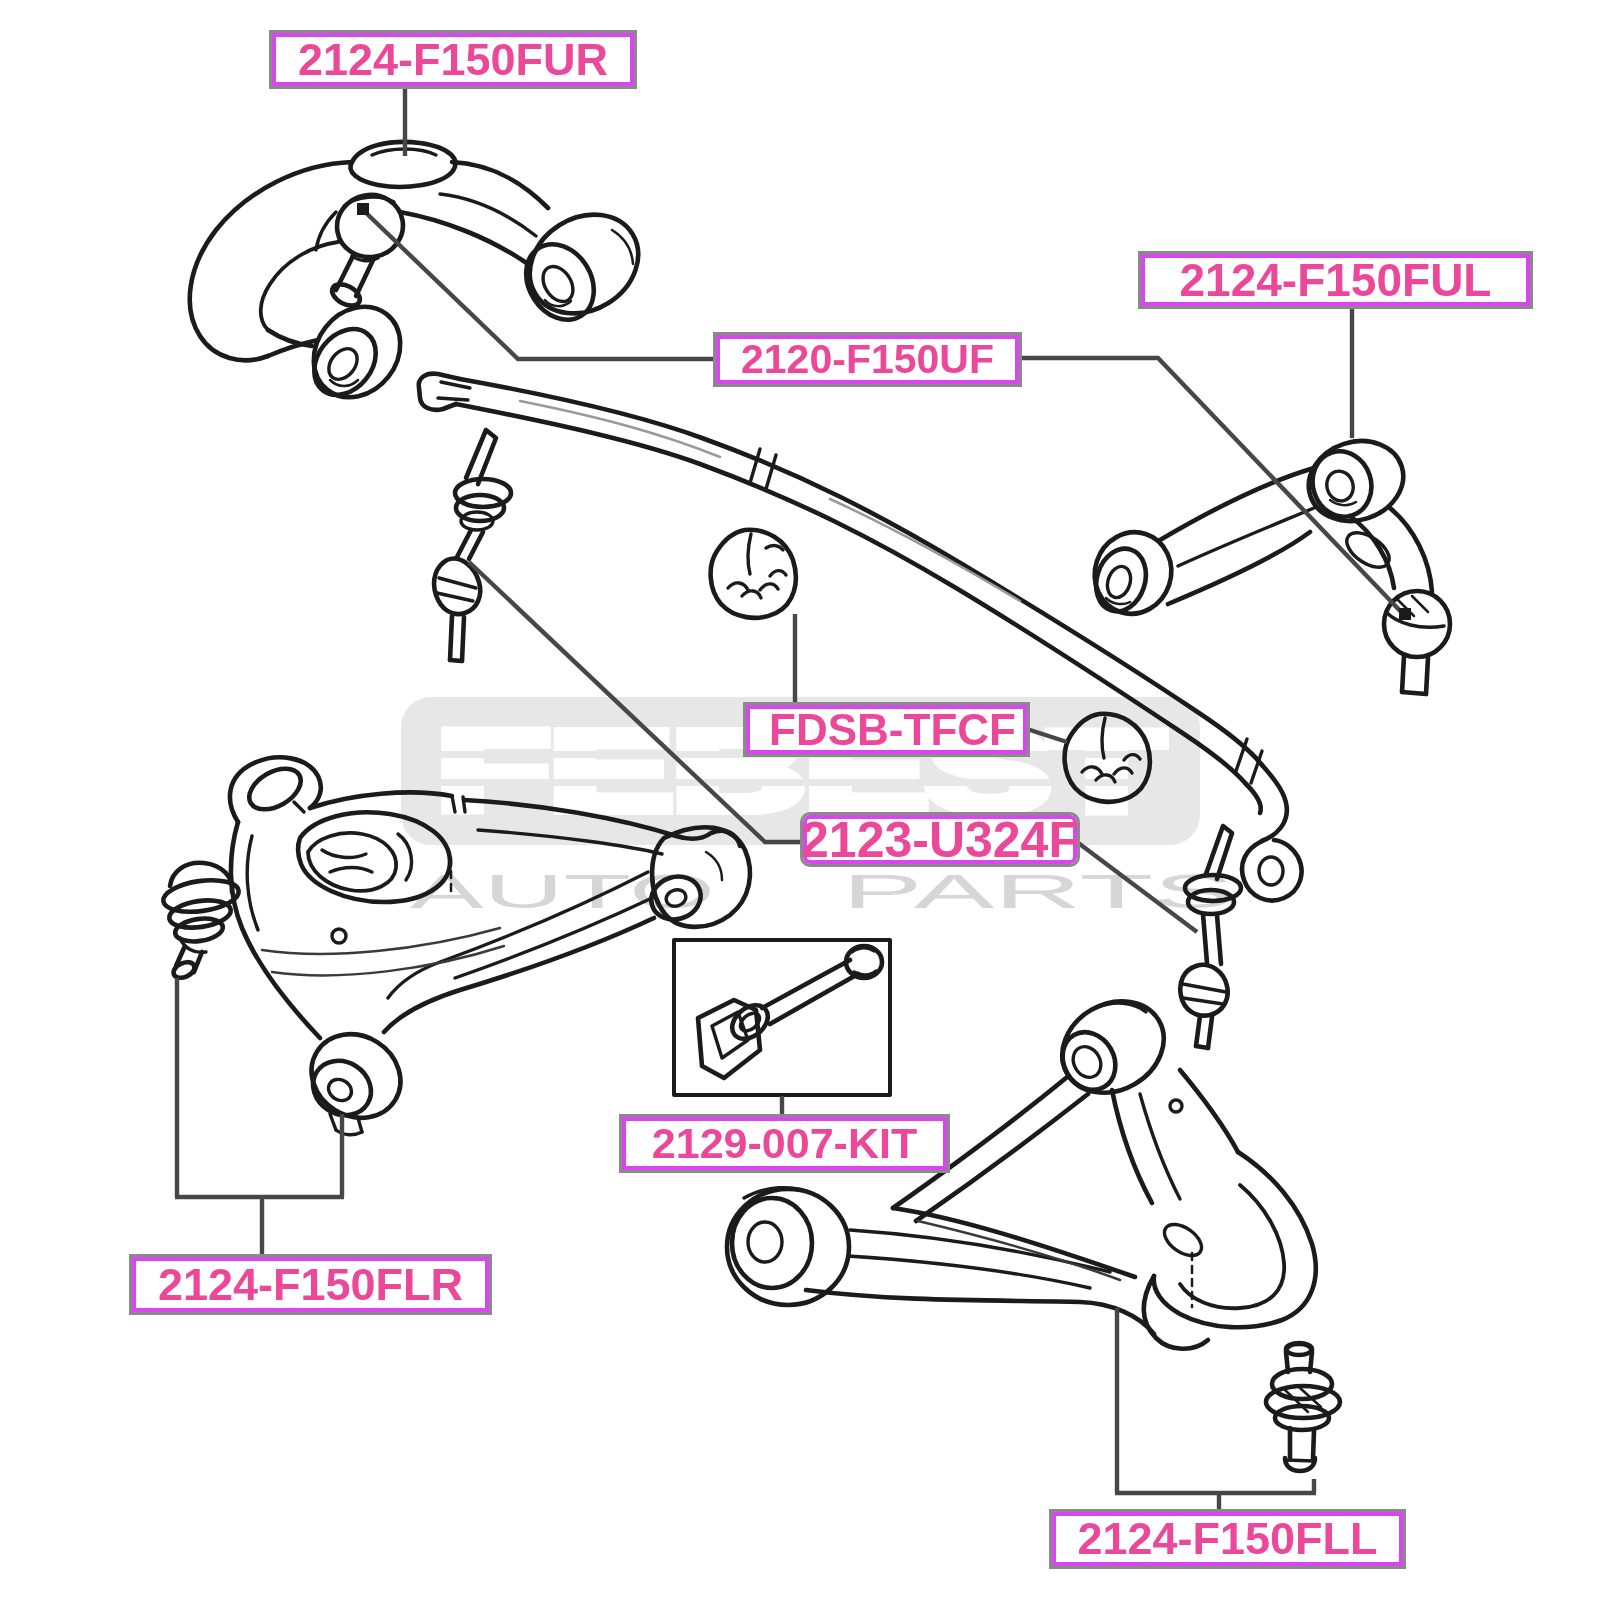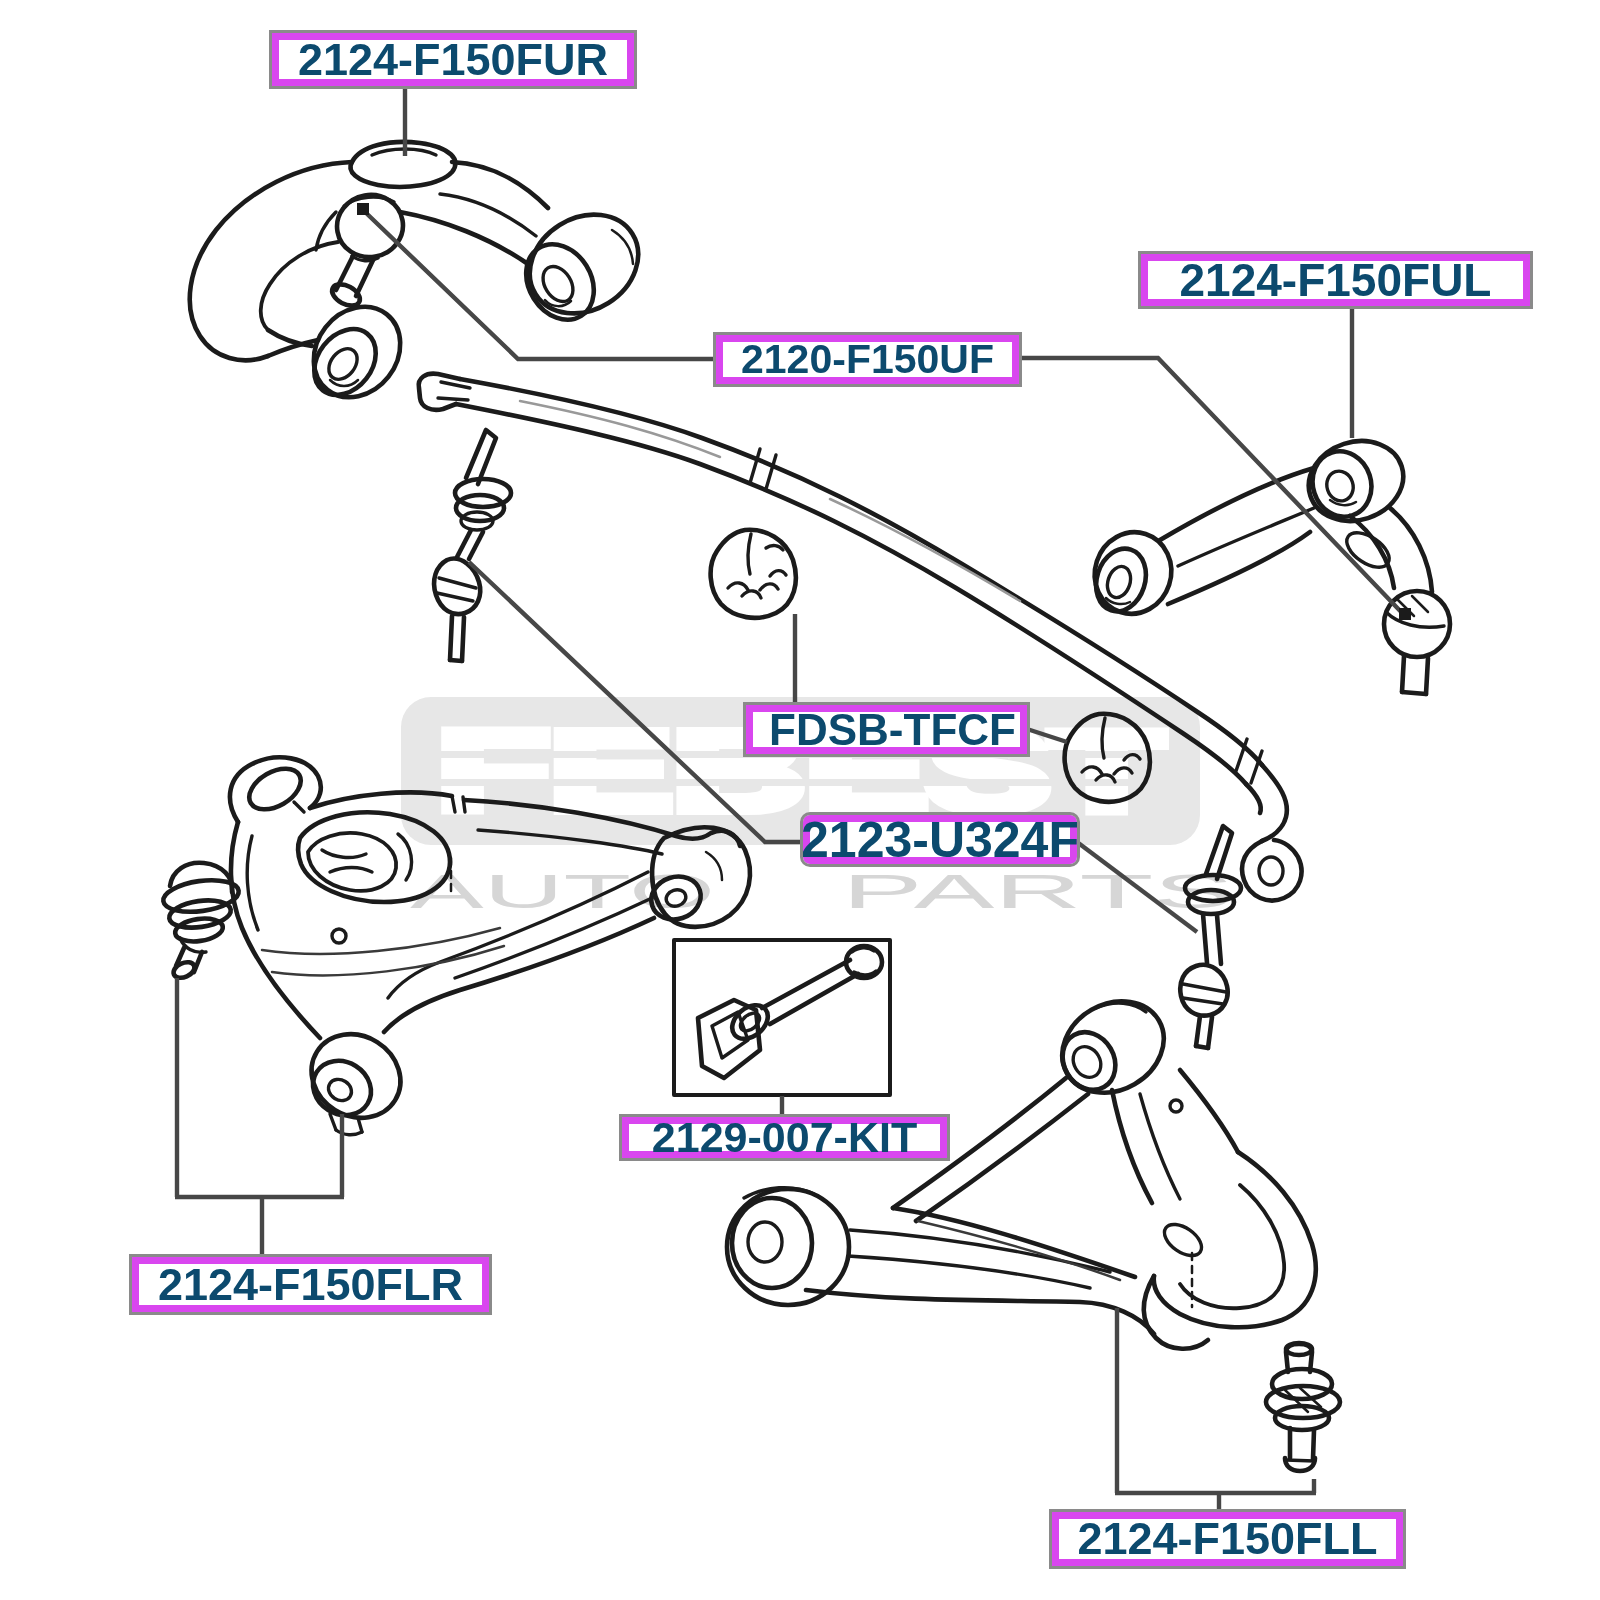--- a/index.html
+++ b/index.html
@@ -3,34 +3,34 @@
 <meta charset="utf-8">
 <style>
   html,body{margin:0;padding:0;background:#ffffff;}
   body{width:1600px;height:1600px;position:relative;overflow:hidden;
        font-family:"Liberation Sans",sans-serif;}
   #stage{position:absolute;left:0;top:0;width:1600px;height:1600px;}
   svg{position:absolute;left:0;top:0;}
   .plabel{
     position:absolute;
     background:#ffffff;
-    border:7px solid #d946ef;
+    border:4px solid #d946ef;
     outline:3px solid #8a8a8a;
     display:flex;align-items:center;justify-content:center;
-    font-weight:bold;color:#0c4a6e;
+    font-weight:bold;color:#ec4899;
     font-family:"Liberation Sans",sans-serif;
     white-space:nowrap;
     box-sizing:border-box;
   }
   .lb-fur {left:272px;top:33px;  width:362px;height:53px;font-size:45px;}
   .lb-ful {left:1141px;top:254px;width:389px;height:52px;font-size:46px;}
   .lb-uf  {left:716px;top:335px; width:303px;height:49px;font-size:41px;}
   .lb-fdsb{left:746px;top:705px; width:281px;height:49px;font-size:44px;padding-left:12px;}
   .lb-u324{left:803px;top:815px; width:274px;height:49px;font-size:50px;border-radius:7px;}
-  .lb-kit {left:622px;top:1117px;width:325px;height:41px;font-size:43px;}
+  .lb-kit {left:622px;top:1117px;width:325px;height:53px;font-size:43px;}
   .lb-flr {left:132px;top:1257px;width:357px;height:55px;font-size:45px;}
   .lb-fll {left:1013px;top:1512px;width:351px;height:54px;font-size:45px;margin-left:39px;}
 </style>
 </head>
 <body>
 
 <div id="stage">
 
 <svg width="1600" height="1600" viewBox="0 0 1600 1600">
 

